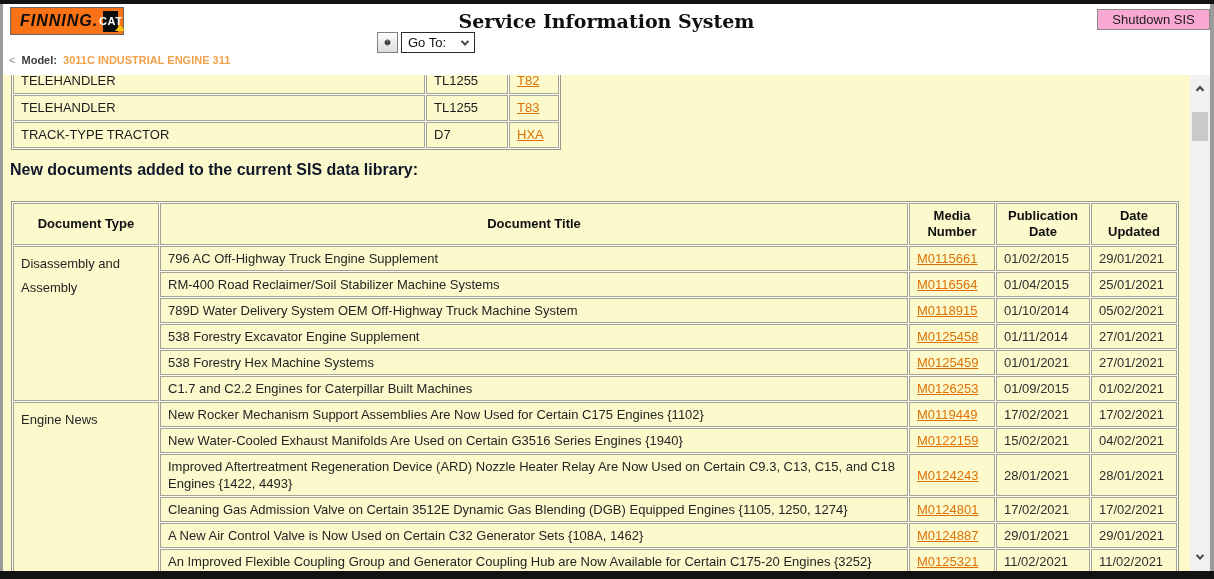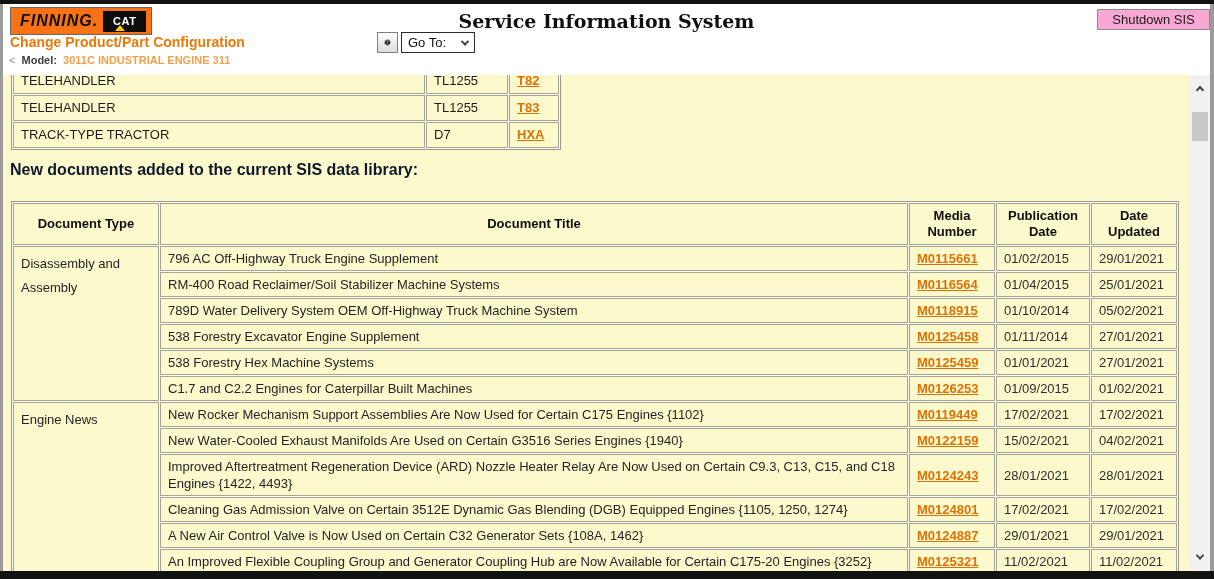--- a/index.html
+++ b/index.html
@@ -13,21 +13,21 @@
   .edge-top    { position:absolute; left:0; top:0; width:1214px; height:4px; background:#121212; }
   .edge-left   { position:absolute; left:0; top:4px; width:3px; height:575px; background:#9b9b9b; }
   .edge-right  { position:absolute; left:1210px; top:4px; width:4px; height:575px; background:#9b9b9b; }
   .edge-bottom { position:absolute; left:0; top:571px; width:1214px; height:8px; background:#121212; }
 
   
   .header { position:absolute; left:3px; top:4px; width:1207px; height:71px; background:#ffffff; }
   .logo { position:absolute; left:7px; top:3px; height:28px; display:flex; align-items:center;
           border:1px solid #666; background:#f97316; padding:2px 5px 2px 9px; }
   .logo-finning { font-style:italic; font-weight:bold; font-size:16px; letter-spacing:1px; color:#0d0d0d; }
-  .logo-cat { position:relative; margin-left:5px; width:43px; height:21px; background:#0d0d0d; color:#fff;
+  .logo-cat { position:relative; margin-left:5px; width:15px; height:21px; background:#0d0d0d; color:#fff;
               display:flex; align-items:center; justify-content:center;
               font-weight:bold; font-size:11px; letter-spacing:0.5px; }
   .cat-triangle { position:absolute; left:12px; bottom:1px; width:0; height:0;
               border-left:5px solid transparent; border-right:5px solid transparent;
               border-bottom:6px solid #ffc60a; }
   .page-title { position:absolute; left:0; top:6px; width:100%; text-align:center;
               font-family:"DejaVu Serif", serif; font-weight:bold; font-size:19px; color:#0f0f0f; }
   .shutdown-btn { position:absolute; left:1094px; top:5px; width:113px; height:21px;
               background:#f9a8d4; border:1px solid #8a8a8a; font-size:13px; color:#1a1a1a;
               display:flex; align-items:center; justify-content:center; cursor:pointer; }
@@ -59,21 +59,21 @@
   .product-table td { padding:3px 7px; line-height:18px; font-size:13px; color:#1c1c1c; white-space:nowrap; }
 
   .section-heading { position:absolute; left:7px; top:86px; font-size:16px; font-weight:bold; color:#0f172a; }
 
   .docs-table { position:absolute; left:8px; top:126px; width:936px; }
   .docs-table th { padding:4px 4px; font-size:13px; font-weight:bold; text-align:center;
                    line-height:16px; color:#0f0f0f; }
   .docs-table td { padding:3px 7px; line-height:17px; font-size:13px; color:#242424; }
   .docs-table td.doc-type { vertical-align:top; line-height:24px; padding-top:5px; }
   .docs-table td.doc-date { color:#2e2e2e; }
-  a.sis-link { color:#dd7106; text-decoration:underline; cursor:pointer;font-weight:bold; }
+  a.sis-link { color:#dd7106; text-decoration:underline; cursor:pointer; }
 
   
   .scrollbar { position:absolute; left:1190px; top:75px; width:20px; height:496px; background:#f1f1f1; }
   .scroll-btn { position:absolute; left:0; width:20px; height:17px; display:flex;
                 align-items:center; justify-content:center; cursor:pointer; }
   .scroll-btn.up { top:6px; }
   .scroll-btn.down { bottom:6px; }
   .scroll-thumb { position:absolute; left:2px; top:37px; width:16px; height:29px; background:#c9c9c9; cursor:pointer; }
 </style>
 </head>
@@ -90,21 +90,20 @@
       <span class="logo-cat">
         <span>CAT</span>
         <span class="cat-triangle"></span>
       </span>
     </div>
 
     <div class="page-title">Service Information System</div>
 
     <button class="shutdown-btn">Shutdown SIS</button>
 
-    <a class="config-link">Change Product/Part Configuration</a>
 
     <div class="model-line">
       <span class="model-chevron">&lt;</span>
       <span class="model-label">Model:</span>
       <span class="model-value">3011C INDUSTRIAL ENGINE 311</span>
     </div>
 
     <button class="goto-icon-btn">
       <svg width="15" height="15" viewBox="0 0 16 16">
         <path d="M8 1 L14 4.5 L14 11 L8 15 L2 11 L2 4.5 Z" fill="#2b2b2b" stroke="#111" stroke-width="0.5"></path>

